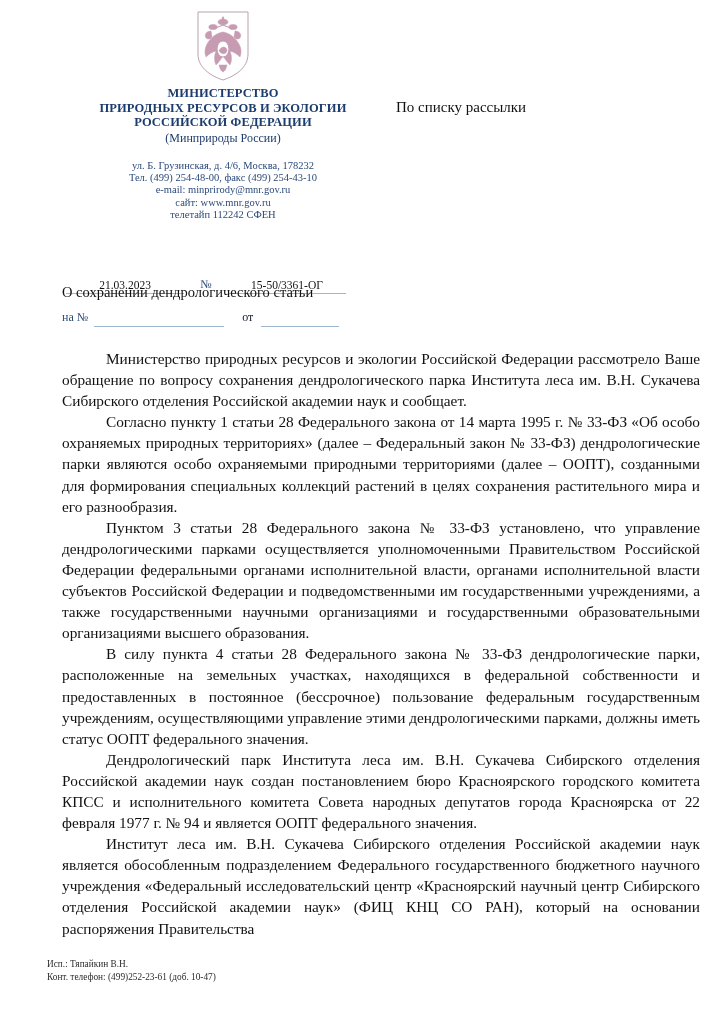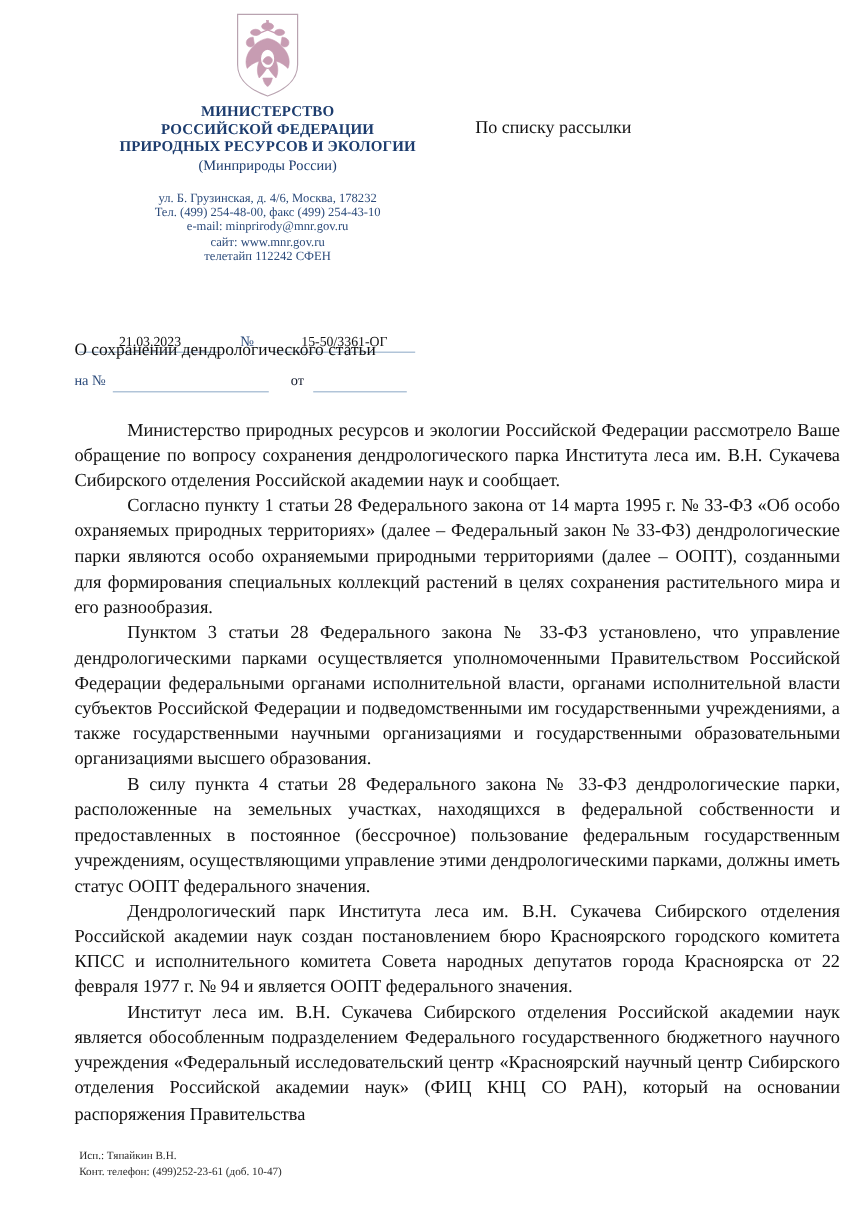--- a/index.html
+++ b/index.html
@@ -133,21 +133,21 @@
   .body-text p {
     margin: 0;
     text-indent: 44px;
     text-align: justify;
   }
   .body-text p:last-child { text-align-last: left; }
 
   
   .footer {
     position: absolute;
-    left: 66px;
+    left: 47px;
     top: 958px;
     font-size: 9.3px;
     line-height: 12.5px;
     color: #2a2a2a;
   }
 </style>
 </head>
 <body>
 
 <div class="page">
@@ -175,22 +175,22 @@
 
         <ellipse cx="28" cy="39" rx="6" ry="8" fill="#ffffff" stroke="#c79cb2" stroke-width="1"></ellipse>
         <path d="M24 41 C26 36 31 36 32 40 C32 43 29 45 26 43 Z" fill="#c79cb2"></path>
 
         <path d="M24 55 C25 59 26 61 28 62 C30 61 31 59 32 55 Z"></path>
       </g>
     </svg>
 
     <div class="ministry-title">
       <span class="line">МИНИСТЕРСТВО</span>
+      <span class="line">ПРИРОДНЫХ РЕСУРСОВ И ЭКОЛОГИИ</span>
       <span class="line">РОССИЙСКОЙ ФЕДЕРАЦИИ</span>
-      <span class="line">ПРИРОДНЫХ РЕСУРСОВ И ЭКОЛОГИИ</span>
     </div>
     <div class="ministry-sub">(Минприроды России)</div>
 
     <div class="contacts">
       <div>ул. Б. Грузинская, д. 4/6, Москва, 178232</div>
       <div>Тел. (499) 254-48-00, факс (499) 254-43-10</div>
       <div>e-mail: minprirody@mnr.gov.ru</div>
       <div>сайт:  www.mnr.gov.ru</div>
       <div>телетайп 112242 СФЕН</div>
     </div>

